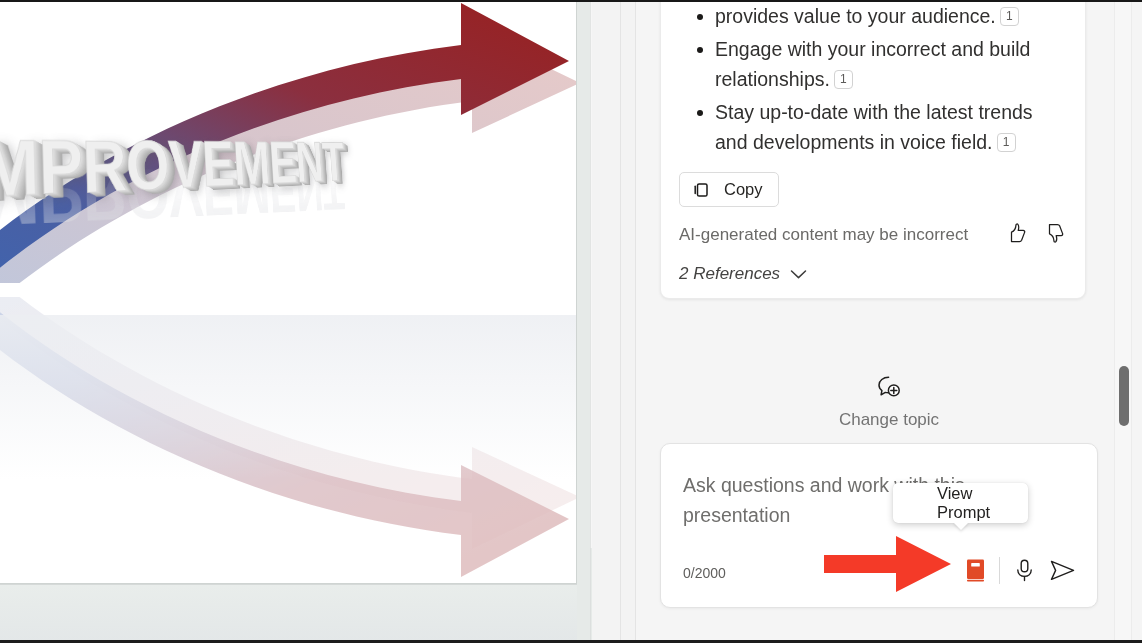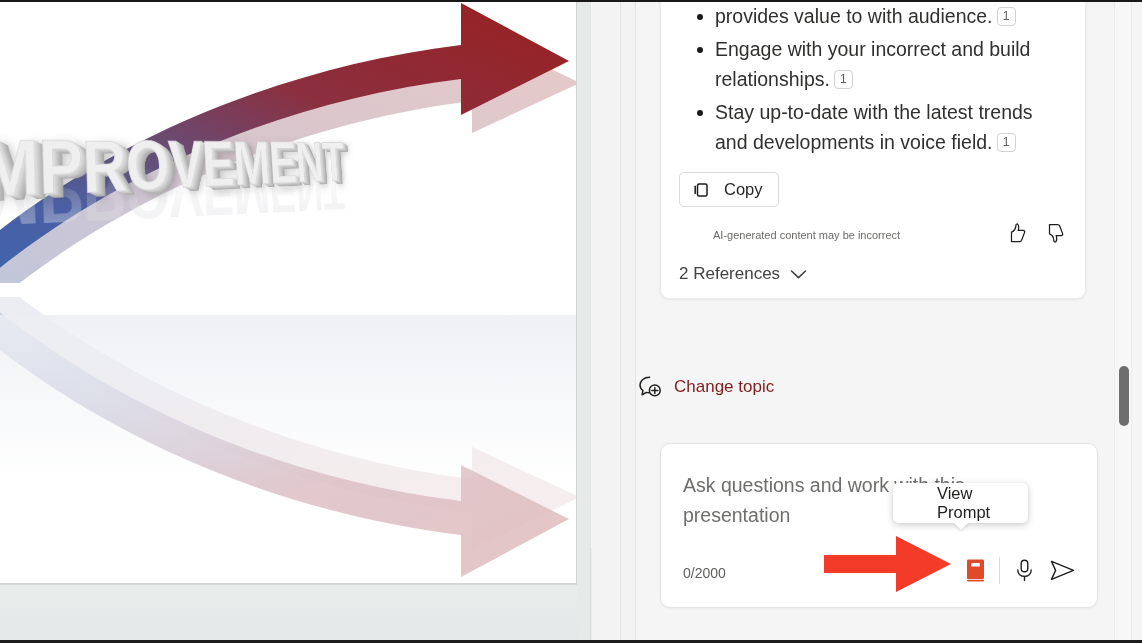--- a/index.html
+++ b/index.html
@@ -208,44 +208,45 @@
     color: #262523;
     cursor: pointer;
   }
   .disclaimer-row {
     display: flex;
     align-items: center;
     margin-top: 16px;
     height: 24px;
   }
   .disclaimer {
-    font-size: 11px;
+    font-size: 17px;
     color: #6b6a68;
     flex: 1;
-    margin-left: 34px;
   }
   .fb-icons { display: flex; gap: 16px; padding-right: 2px; }
   .refs-row {
     display: flex;
     align-items: center;
     gap: 10px;
     margin-top: 17px;
     font-size: 17px;
     color: #444342;
     cursor: pointer;
+    font-style: italic;
   }
 
   .change-topic {
     position: absolute;
     left: 0; right: 0; top: 374px;
-    display: flex; align-items: center; 
+    display: flex; align-items: center; justify-content: center;
     gap: 10px;
     font-size: 17px;
-    color: #7f1d1d;
+    color: #737373;
     cursor: pointer;
+    flex-direction: column;
   }
 
   .composer {
     position: absolute;
     left: 24px; top: 443px;
     width: 438px; height: 165px;
     background: #ffffff;
     border: 1px solid #e3e3e3;
     border-radius: 10px;
     box-shadow: 0 1px 3px rgba(0,0,0,.05);
@@ -416,21 +417,21 @@
     </div>
   </div>
 
   <div class="gutter"></div>
 
   <div class="chat-pane">
 
     <div class="answer-card">
       <ul class="bullets">
         <li class="clipped">
-          <span>provides value to with audience.</span><span class="cite">1</span>
+          <span>provides value to your audience.</span><span class="cite">1</span>
         </li>
         <li>
           <span>Engage with your incorrect and build relationships.</span><span class="cite">1</span>
         </li>
         <li>
           <span>Stay up-to-date with the latest trends and developments in voice field.</span><span class="cite">1</span>
         </li>
       </ul>
 
       <button class="copy-btn">

